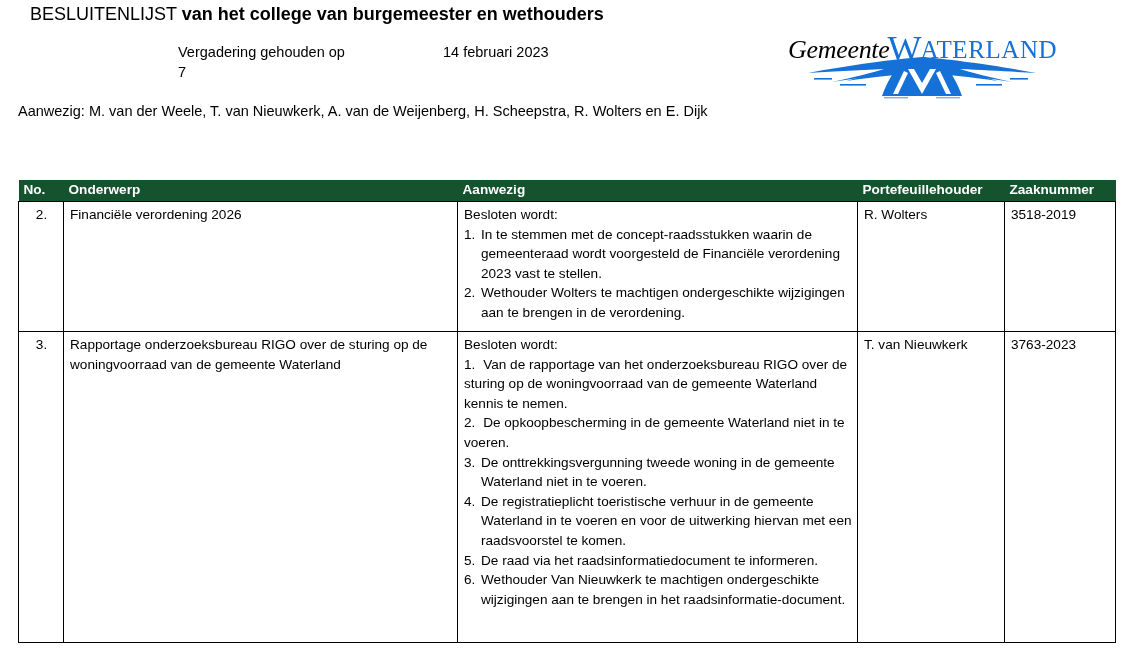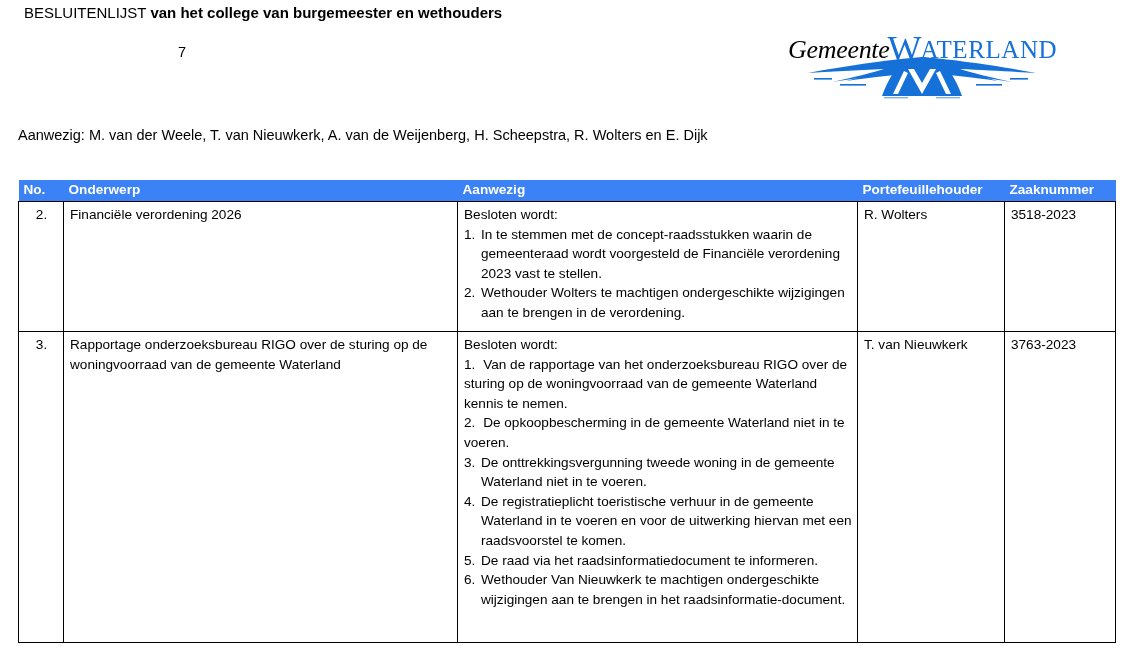--- a/index.html
+++ b/index.html
@@ -13,23 +13,23 @@
     height: 649px;
     font-family: "Liberation Sans", sans-serif;
     color: #000000;
     overflow: hidden;
     position: relative;
   }
 
   
   .doc-title {
     position: absolute;
-    left: 24px;
+    left: 30px;
     top: 4px;
-    font-size: 15px;
+    font-size: 18px;
     white-space: nowrap;
   }
   .doc-title .light { font-weight: 400; }
   .doc-title .bold  { font-weight: 700; }
 
   .meta-block {
     position: absolute;
     left: 178px;
     top: 42px;
     font-size: 14.5px;
@@ -38,21 +38,20 @@
   .meta-row { display: flex; }
   .meta-label { width: 265px; }
   .meta-value { }
 
   .attendees {
     position: absolute;
     left: 18px;
     top: 103px;
     font-size: 14.5px;
     white-space: nowrap;
-    margin-top: 24px;
   }
 
   
   .logo {
     position: absolute;
     left: 788px;
     top: 25px;
     width: 268px;
     height: 72px;
   }
@@ -99,21 +98,21 @@
     top: 180px;
     width: 1097px;
   }
   table.besluiten {
     border-collapse: collapse;
     width: 1097px;
     table-layout: fixed;
     font-size: 13.6px;
   }
   table.besluiten thead th {
-    background: #3b82f6;
+    background: #14532d;
     color: #ffffff;
     font-weight: 700;
     text-align: left;
     padding: 2px 5px 3px 5px;
     font-size: 13.6px;
     border: none;
     line-height: 16px;
   }
   table.besluiten tbody td {
     border: 1px solid #000000;
@@ -161,20 +160,24 @@
 </style>
 </head>
 <body>
 
 <div class="doc-title">
   <span class="light">BESLUITENLIJST</span>
   <span class="bold">van het college van burgemeester en wethouders</span>
 </div>
 
 <div class="meta-block">
+  <div class="meta-row">
+    <span class="meta-label">Vergadering gehouden op</span>
+    <span class="meta-value">14 februari 2023</span>
+  </div>
   <div class="meta-row">
     <span class="meta-value">7</span>
   </div>
 </div>
 
 <div class="attendees">Aanwezig: M. van der Weele, T. van Nieuwkerk, A. van de Weijenberg, H. Scheepstra, R. Wolters en E. Dijk</div>
 
 <div class="logo">
   <div class="logo-wordmark"><span class="logo-gemeente">Gemeente</span><span class="logo-w">W</span><span class="logo-aterland">ATERLAND</span></div>
   <svg class="logo-wing" viewBox="0 0 268 46">
@@ -228,21 +231,21 @@
               <span class="num">1.</span>
               <span>In te stemmen met de concept-raadsstukken waarin de gemeenteraad wordt voorgesteld de Financiële verordening 2023 vast te stellen.</span>
             </li>
             <li>
               <span class="num">2.</span>
               <span>Wethouder Wolters te machtigen ondergeschikte wijzigingen aan te brengen in de verordening.</span>
             </li>
           </ol>
         </td>
         <td>R. Wolters</td>
-        <td>3518-2023</td>
+        <td>3518-2019</td>
       </tr>
 
       <tr class="row-tall-b">
         <td class="cell-no">3.</td>
         <td>Rapportage onderzoeksbureau RIGO over de sturing op de woningvoorraad van de gemeente Waterland</td>
         <td>
           <div class="besloten-lead">Besloten wordt:</div>
           <ol class="decision-list">
             <li class="flush">
               <span class="num">1.</span>

